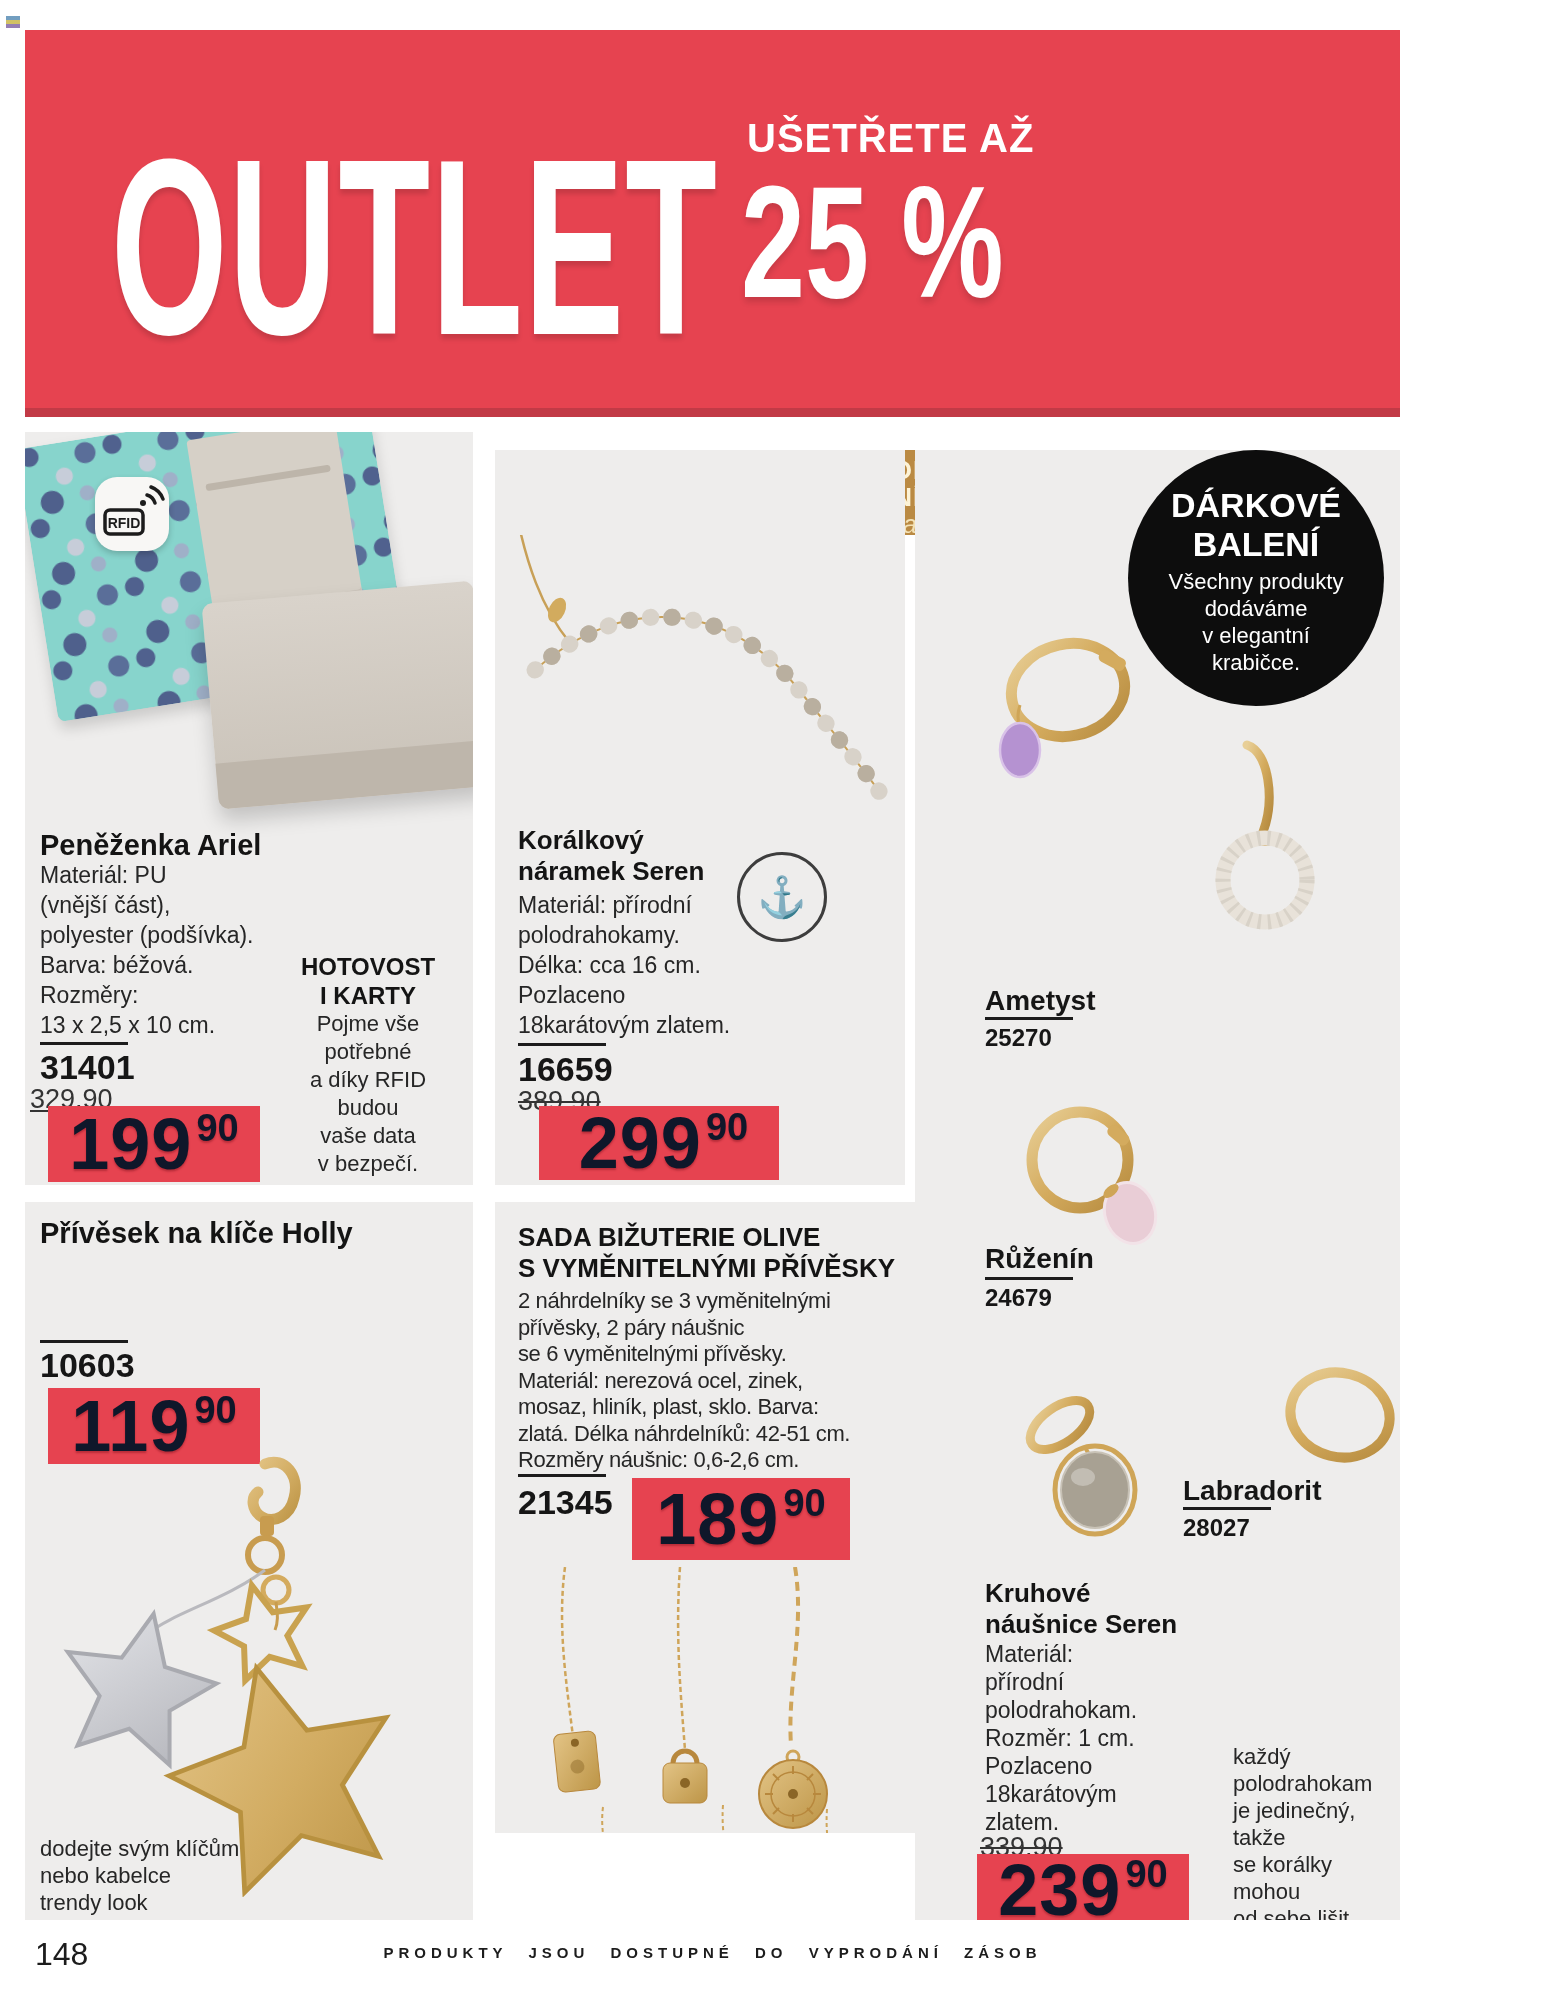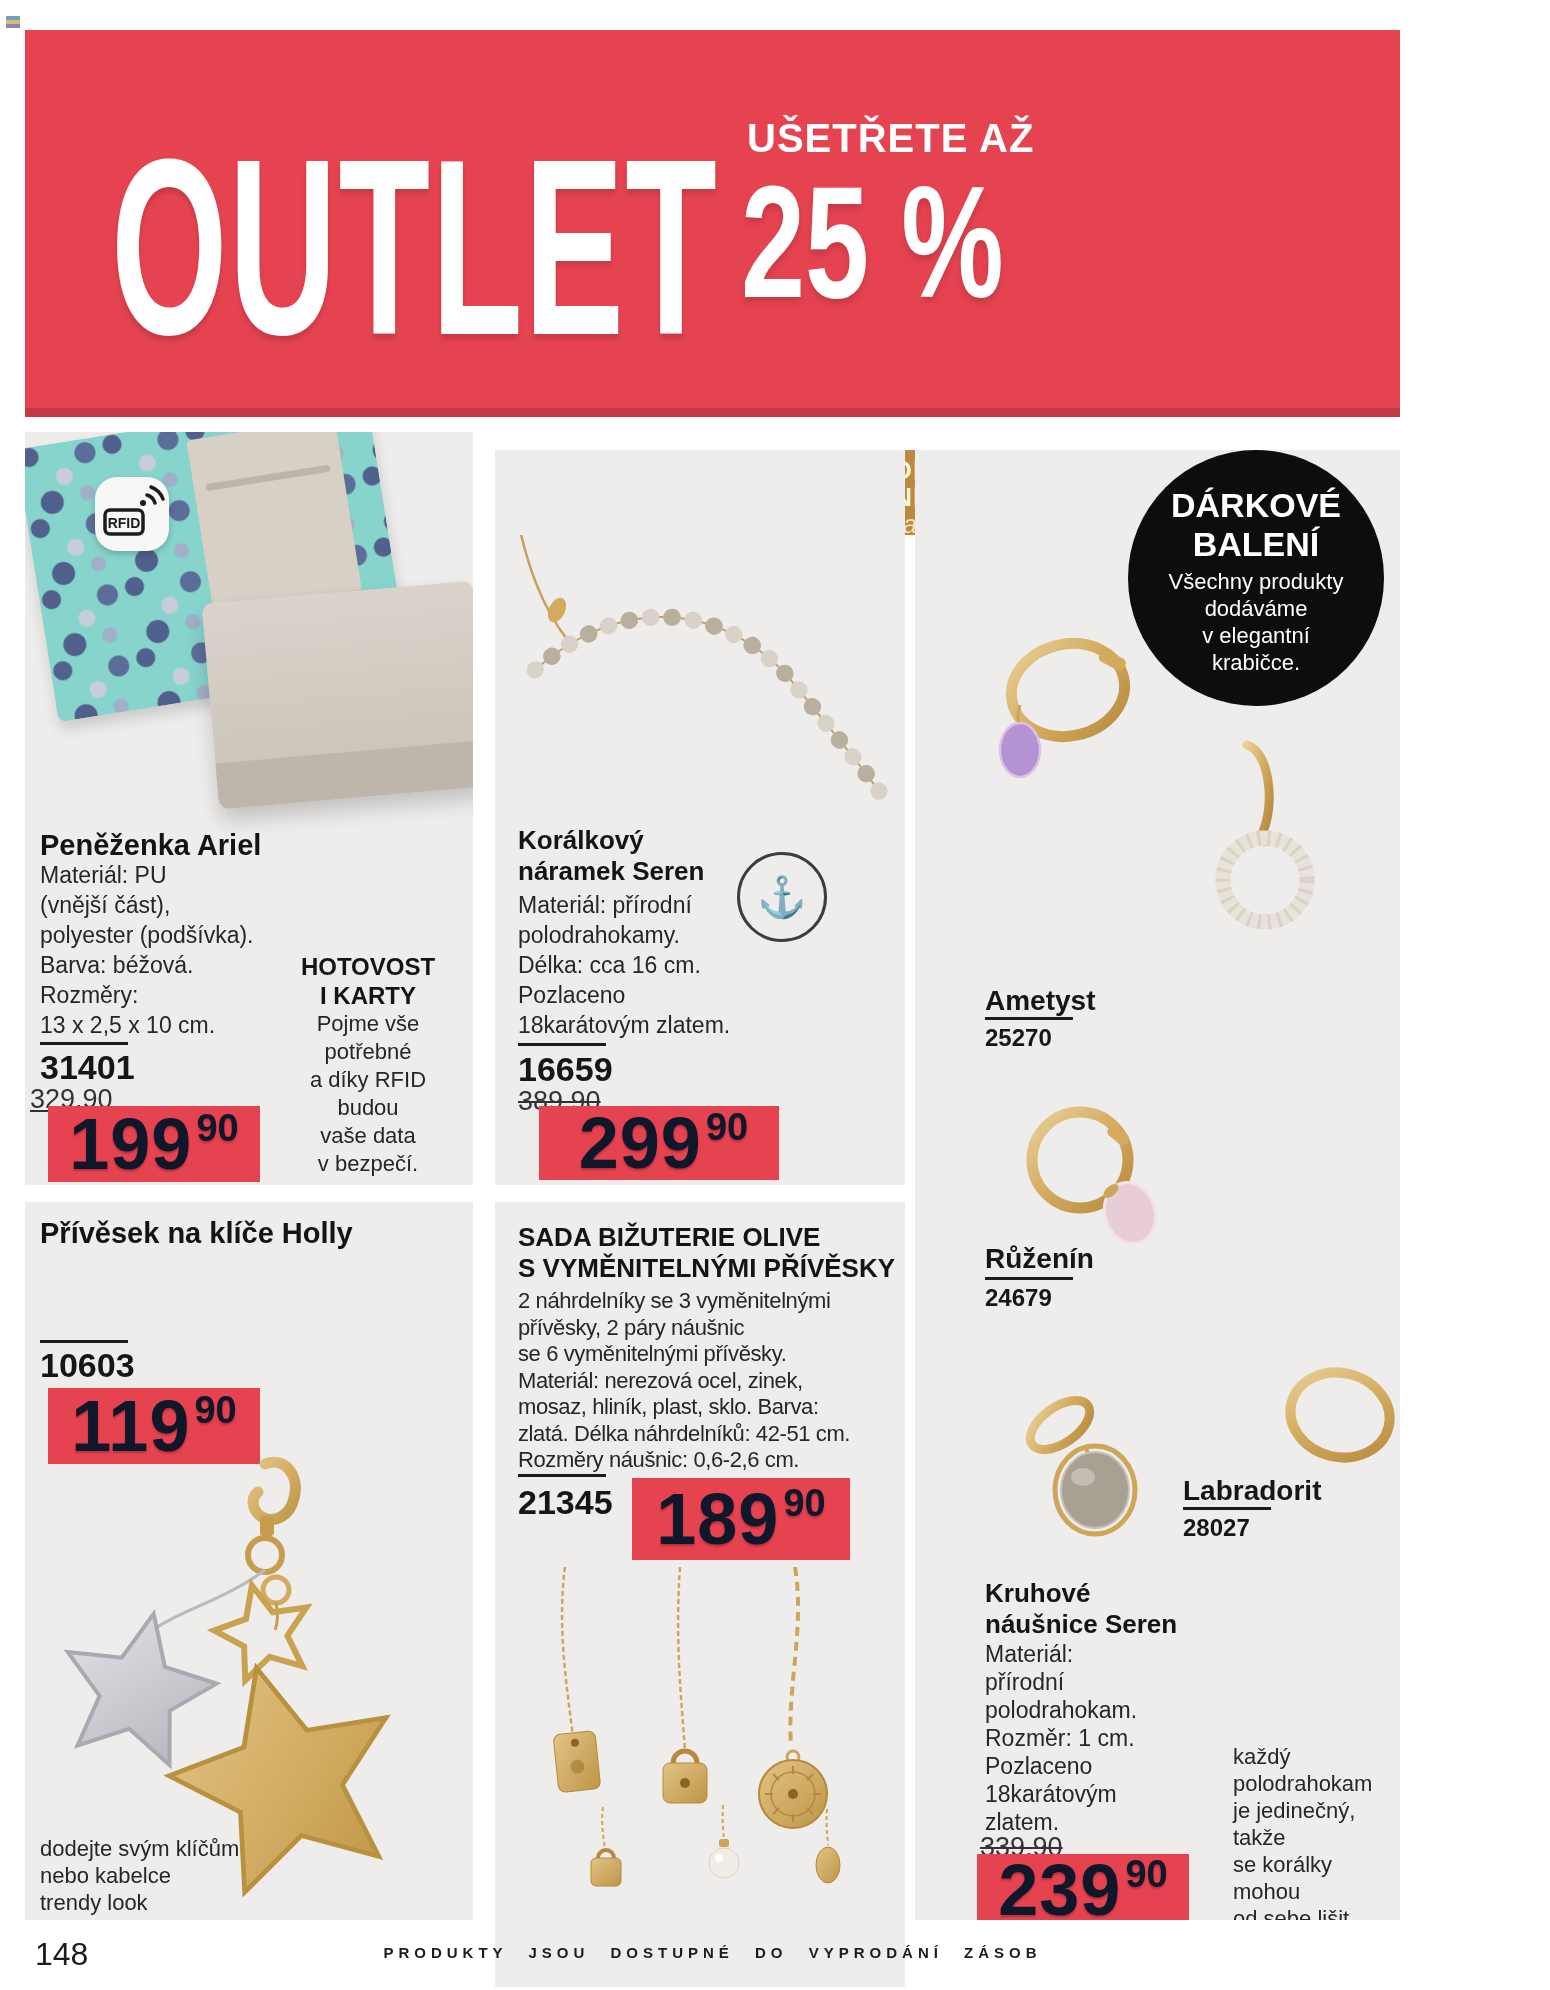--- a/index.html
+++ b/index.html
@@ -31,21 +31,21 @@
   .gift-circle{position:absolute;left:1128px;top:450px;width:256px;height:256px;border-radius:50%;
         background:#0d0d0d;color:#fff;text-align:center;z-index:5;}
   .gift-title{margin-top:36px;font-size:34px;line-height:39px;font-weight:700;}
   .gift-text{margin-top:4px;font-size:22px;line-height:27px;}
 
   
   .card{position:absolute;background:#eeedec;overflow:hidden;}
   .c-left1{left:25px;top:432px;width:448px;height:753px;}
   .c-left2{left:25px;top:1202px;width:448px;height:718px;}
   .c-mid1{left:495px;top:450px;width:410px;height:735px;}
-  .c-mid2{left:495px;top:1202px;width:410px;height:785px;}
+  .c-mid2{left:495px;top:1202px;width:410px;height:631px;padding-left:16px;}
   .c-right{left:915px;top:450px;width:485px;height:1470px;}
 
   .pname{font-weight:700;font-size:29px;line-height:30px;color:#141414;}
   .pname-lg{font-weight:700;font-size:26px;line-height:31px;color:#141414;}
   .desc{font-size:23px;line-height:30px;color:#262626;}
   .desc-narrow{font-size:22px;line-height:26.5px;letter-spacing:-.4px;color:#262626;}
   .sep{height:3px;width:88px;background:#1c1c1c;}
   .code{font-size:34px;font-weight:700;color:#161616;}
   .old{font-size:27px;color:#333;text-decoration:line-through;}
   .price-box{position:absolute;background:#e64350;color:#0f172a;display:flex;align-items:center;

